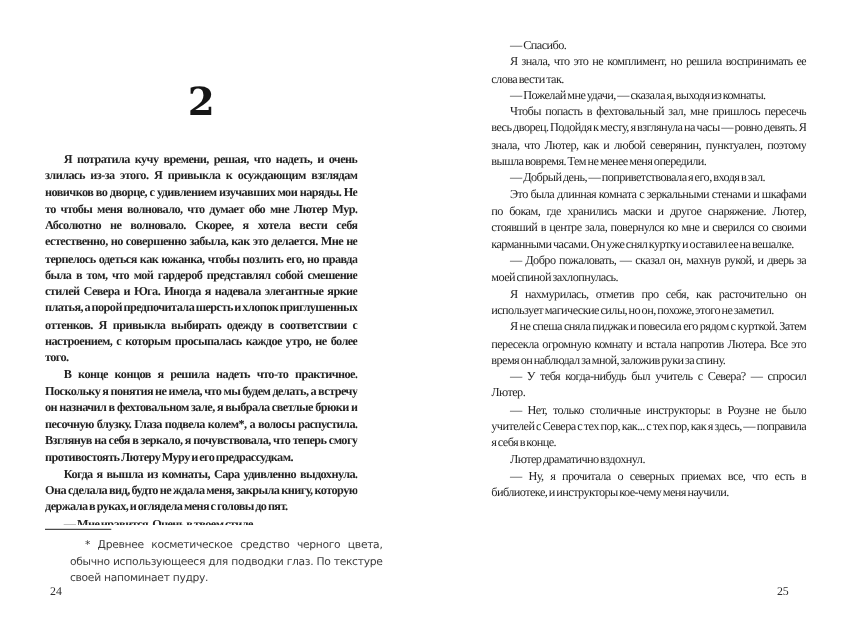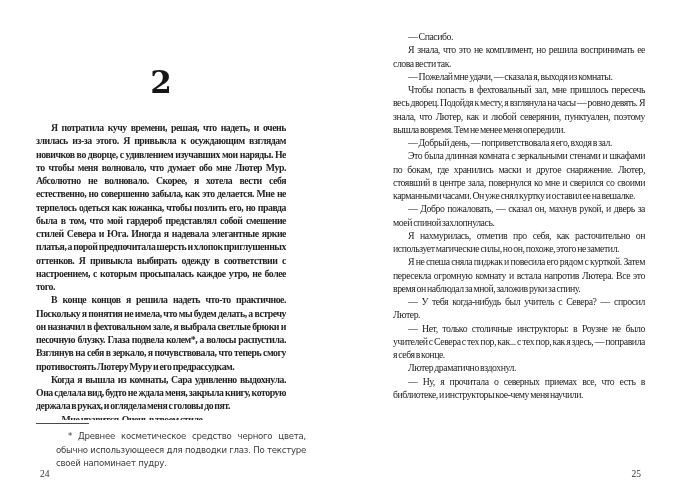--- a/index.html
+++ b/index.html
@@ -37,21 +37,21 @@
     font-family:"DejaVu Sans", sans-serif;
     font-size:8.6px; line-height:13.5px; letter-spacing:-0.25px;
     text-align:justify; text-indent:12px; color:#3b3b3b;margin-left:20px;
   }
 
   .page-number {
     position:absolute; top:469px; font-size:9.5px; letter-spacing:0;
     color:#2e2e2e; font-family:Liberation Serif, serif;
   }
   .page-number-left  { left:4px; }
-  .page-number-right { right:4px; text-align:center; }
+  .page-number-right { right:14px; text-align:center; }
 </style>
 </head>
 <body>
 
 <div class="page page-left">
   <div class="chapter-number">2</div>
 
   <div class="body-text left-text">
     <p>Я потратила кучу времени, решая, что надеть, и очень злилась из-за этого. Я привыкла к осуждающим взглядам новичков во дворце, с удивлением изучавших мои наряды. Не то чтобы меня волновало, что думает обо мне Лютер Мур. Абсолютно не волновало. Скорее, я хотела вести себя естественно, но совершенно забыла, как это делается. Мне не терпелось одеться как южанка, чтобы позлить его, но правда была в том, что мой гардероб представлял собой смешение стилей Севера и Юга. Иногда я надевала элегантные яркие платья, а порой предпочитала шерсть и хлопок приглушенных оттенков. Я привыкла выбирать одежду в соответствии с настроением, с которым просыпалась каждое утро, не более того.</p>
     <p>В конце концов я решила надеть что-то практичное. Поскольку я понятия не имела, что мы будем делать, а встречу он назначил в фехтовальном зале, я выбрала светлые брюки и песочную блузку. Глаза подвела колем*, а волосы распустила. Взглянув на себя в зеркало, я почувствовала, что теперь смогу противостоять Лютеру Муру и его предрассудкам.</p>

